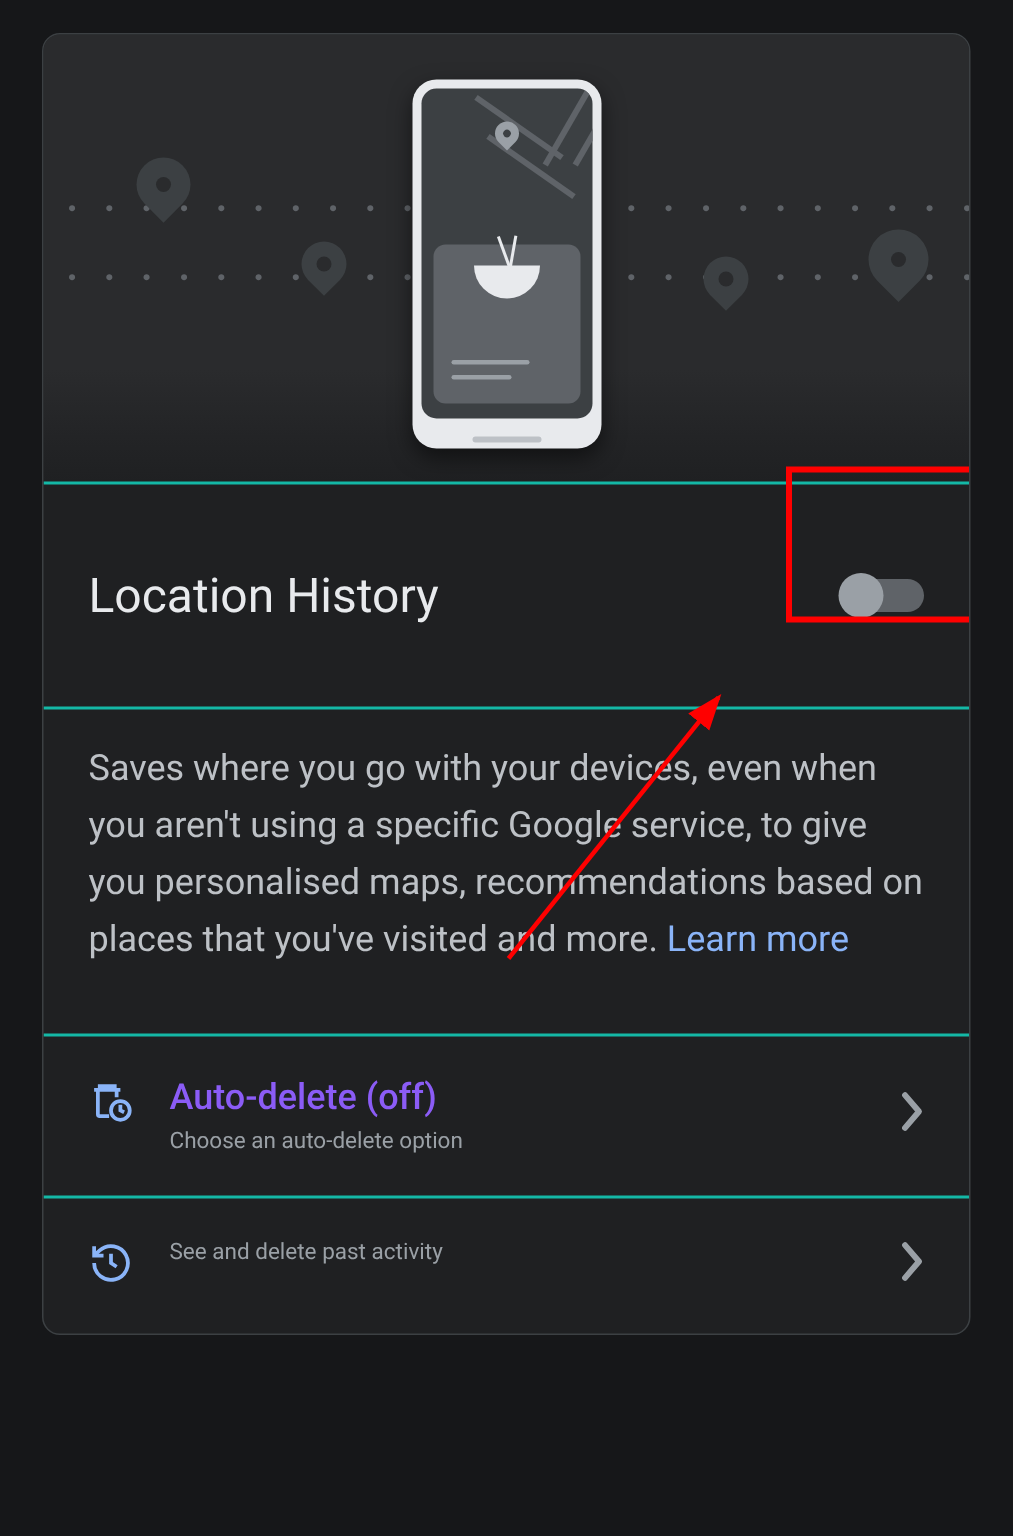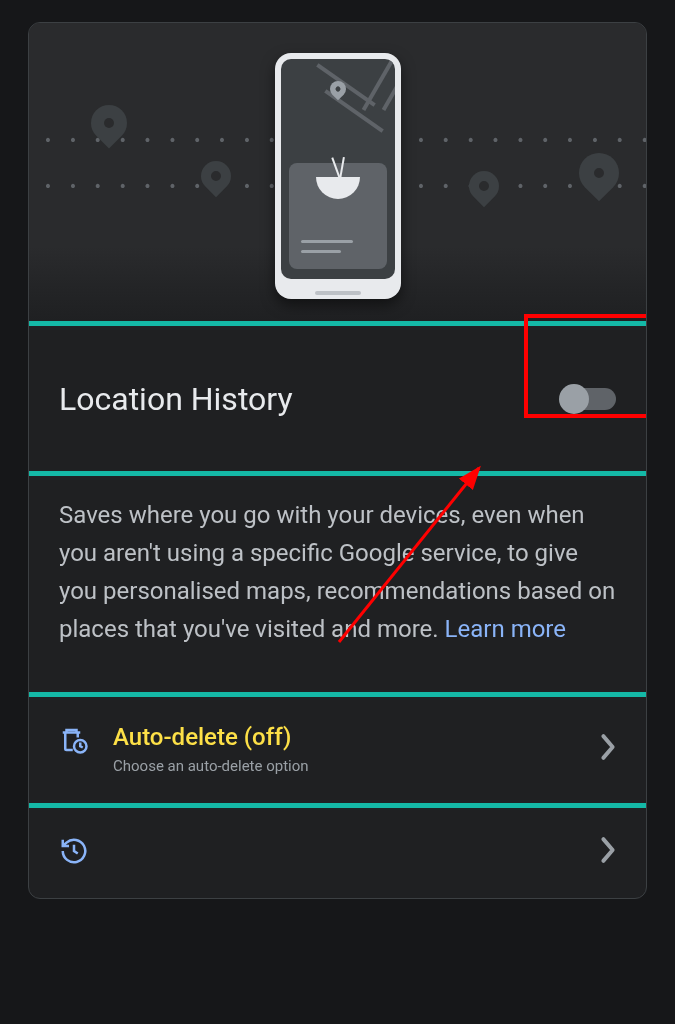--- a/index.html
+++ b/index.html
@@ -164,21 +164,21 @@
     left:12px;
     height:3px;
     background:#9aa0a6;
     border-radius:2px;
   }
   .phone .line.l1{ bottom:26px; width:52px;}
   .phone .line.l2{ bottom:16px; width:40px;}
 
   
   .section {
-    border-top: 5px solid #14b8a6;
+    border-top: 2px solid #14b8a6;
     padding: 0 30px;
     display:flex;
     align-items:center;
     position:relative;
     box-sizing:border-box;
   }
   .header-row {
     height: 150px;
   }
   .title {
@@ -244,21 +244,21 @@
   .action-icon{
     width:34px;
     flex:0 0 34px;
     color:#8ab4f8;
     margin-right:20px;
     margin-top:2px;
   }
   .action-icon svg{ width:30px; height:30px; }
   .action-text{ flex:1; }
   .action-title{
-    color:#fde047;
+    color:#8b5cf6;
     font-size:24px;
     font-weight:500;
     margin-bottom:6px;
   }
   .action-sub{
     color:#9aa0a6;
     font-size:15px;
   }
   .chevron{
     color:#9aa0a6;
@@ -344,20 +344,21 @@
 
   <div class="section action-row">
     <div class="action-icon">
       <svg viewBox="0 0 24 24" fill="none" stroke="#8ab4f8" stroke-width="2">
         <path d="M3 12a9 9 0 1 0 3-6.7L3 8"></path>
         <path d="M3 3v5h5"></path>
         <path d="M12 7v5l3 2"></path>
       </svg>
     </div>
     <div class="action-text">
+      <div class="action-sub">See and delete past activity</div>
     </div>
     <div class="chevron">
       <svg viewBox="0 0 10 18" fill="none" stroke="#9aa0a6" stroke-width="2.5" stroke-linecap="round" stroke-linejoin="round">
         <path d="M2 2l6 7-6 7"></path>
       </svg>
     </div>
   </div>
 
 </div>
 

